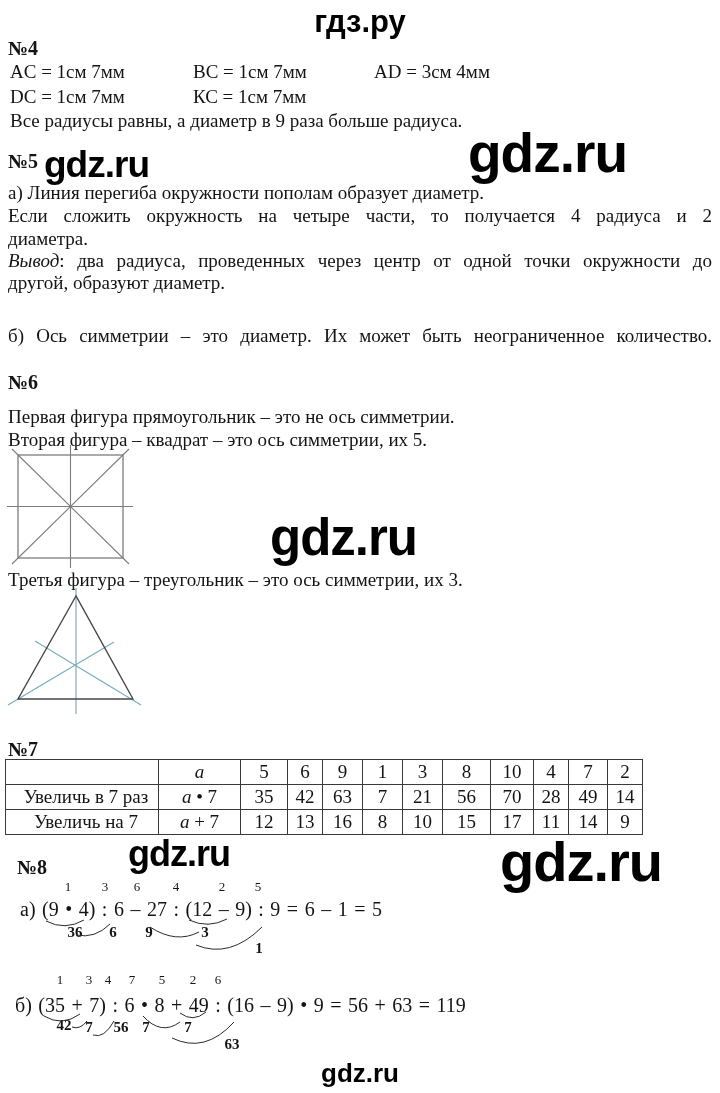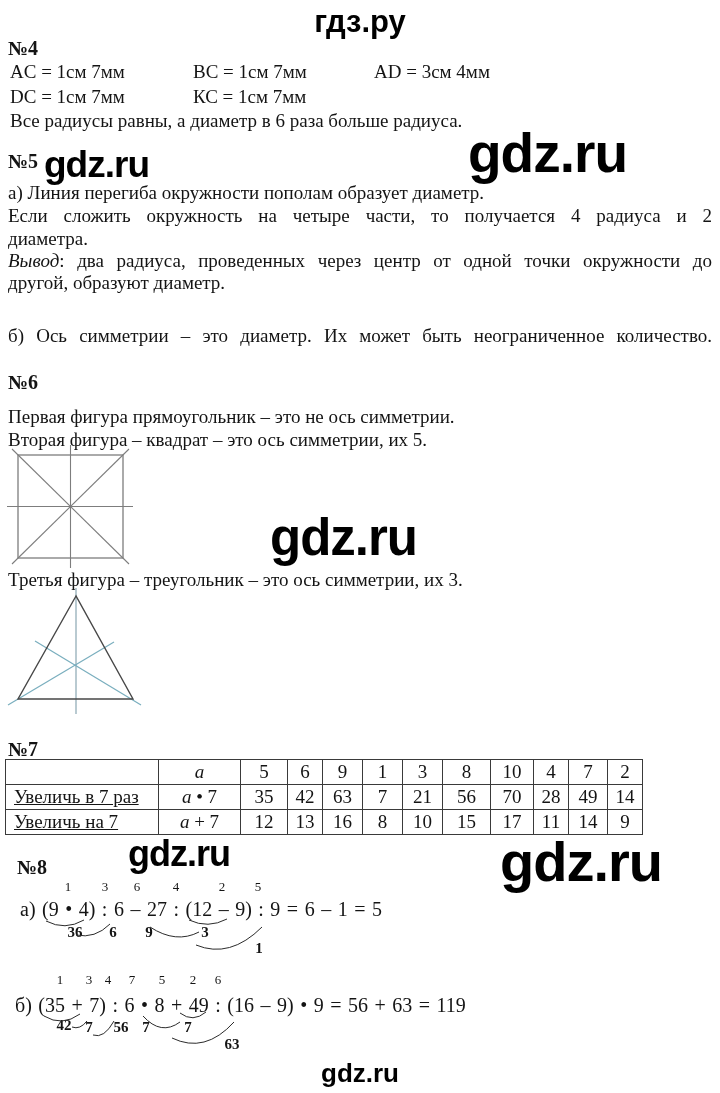--- a/index.html
+++ b/index.html
@@ -11,39 +11,39 @@
   .jline::after{content:"";display:inline-block;width:100%;height:0;}
   .plabel{position:absolute;font-weight:bold;font-size:20px;line-height:1.1;white-space:nowrap;}
   .wm{position:absolute;font-family:"Liberation Sans",sans-serif;font-weight:bold;color:#000;
       letter-spacing:-1px;line-height:1;white-space:nowrap;}
   .hdr{left:0;top:6px;width:720px;text-align:center;font-size:31px;letter-spacing:0;}
   .ftr{left:0;top:1060px;width:720px;text-align:center;font-size:26px;letter-spacing:0;}
   .it{font-style:italic;}
   .t7{position:absolute;left:5px;top:759px;border-collapse:collapse;table-layout:fixed;}
   .t7 td{border:1.5px solid #3a3a3a;font-size:19px;text-align:center;padding:0;height:24px;
          overflow:hidden;white-space:nowrap;}
-  .t7 td.lbl{text-align:left;padding-left:8px;text-decoration:underline;}
+  .t7 td.lbl{text-align:center;padding-left:8px;}
   .stepnum{position:absolute;font-size:13px;transform:translateX(-50%);line-height:1;}
   .resnum{position:absolute;font-size:15px;transform:translateX(-50%);line-height:1;font-weight:bold;}
   .mexpr{position:absolute;font-size:20px;white-space:nowrap;word-spacing:1.5px;line-height:1.1;}
 </style>
 </head>
 <body>
 
 <div class="page">
 
   <div class="wm hdr">гдз.ру</div>
 
   <div class="plabel" style="left:8px;top:37px">№4</div>
   <div class="line" style="left:10px;top:61px">AC = 1см 7мм</div>
   <div class="line" style="left:193px;top:61px">BC = 1см 7мм</div>
   <div class="line" style="left:374px;top:61px">AD = 3см 4мм</div>
   <div class="line" style="left:10px;top:86px">DC = 1см 7мм</div>
   <div class="line" style="left:193px;top:86px">КС = 1см 7мм</div>
-  <div class="line" style="left:10px;top:110px">Все радиусы равны, а диаметр в 6 раза больше радиуса.</div>
+  <div class="line" style="left:10px;top:110px">Все радиусы равны, а диаметр в 9 раза больше радиуса.</div>
 
   <div class="plabel" style="left:8px;top:150px">№5</div>
   <div class="wm" style="left:44px;top:146px;font-size:37px">gdz.ru</div>
   <div class="wm" style="left:468px;top:126px;font-size:55px">gdz.ru</div>
   <div class="line" style="left:8px;top:182px">а) Линия перегиба окружности пополам образует диаметр.</div>
   <div class="jline" style="left:8px;top:205px"><span>Если сложить окружность на четыре части, то получается 4 радиуса и 2</span></div>
   <div class="line" style="left:8px;top:228px">диаметра.</div>
   <div class="jline" style="left:8px;top:250px"><span class="it">Вывод</span><span>: два радиуса, проведенных через центр от одной точки окружности до</span></div>
   <div class="line" style="left:8px;top:272px">другой, образуют диаметр.</div>
   <div class="jline" style="left:8px;top:325px"><span>б) Ось симметрии – это диаметр. Их может быть неограниченное количество.</span></div>

